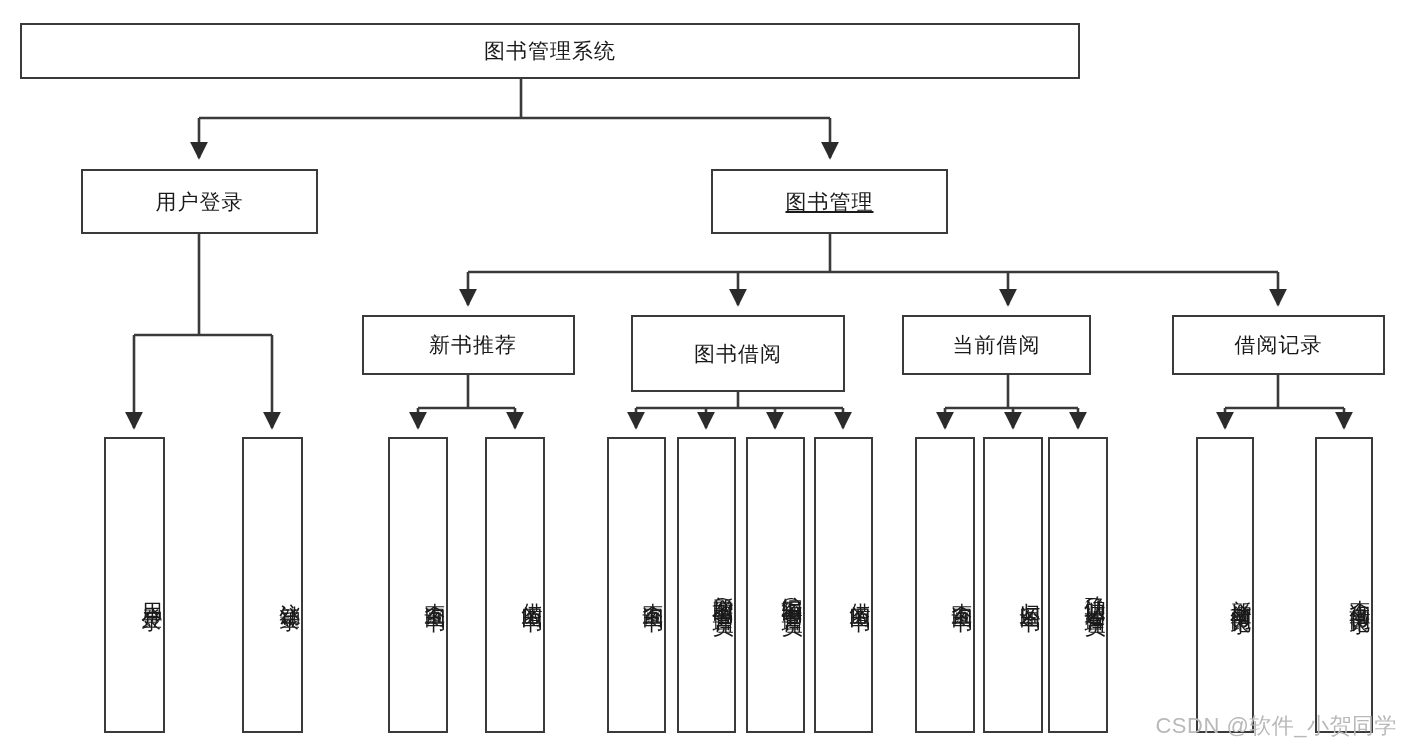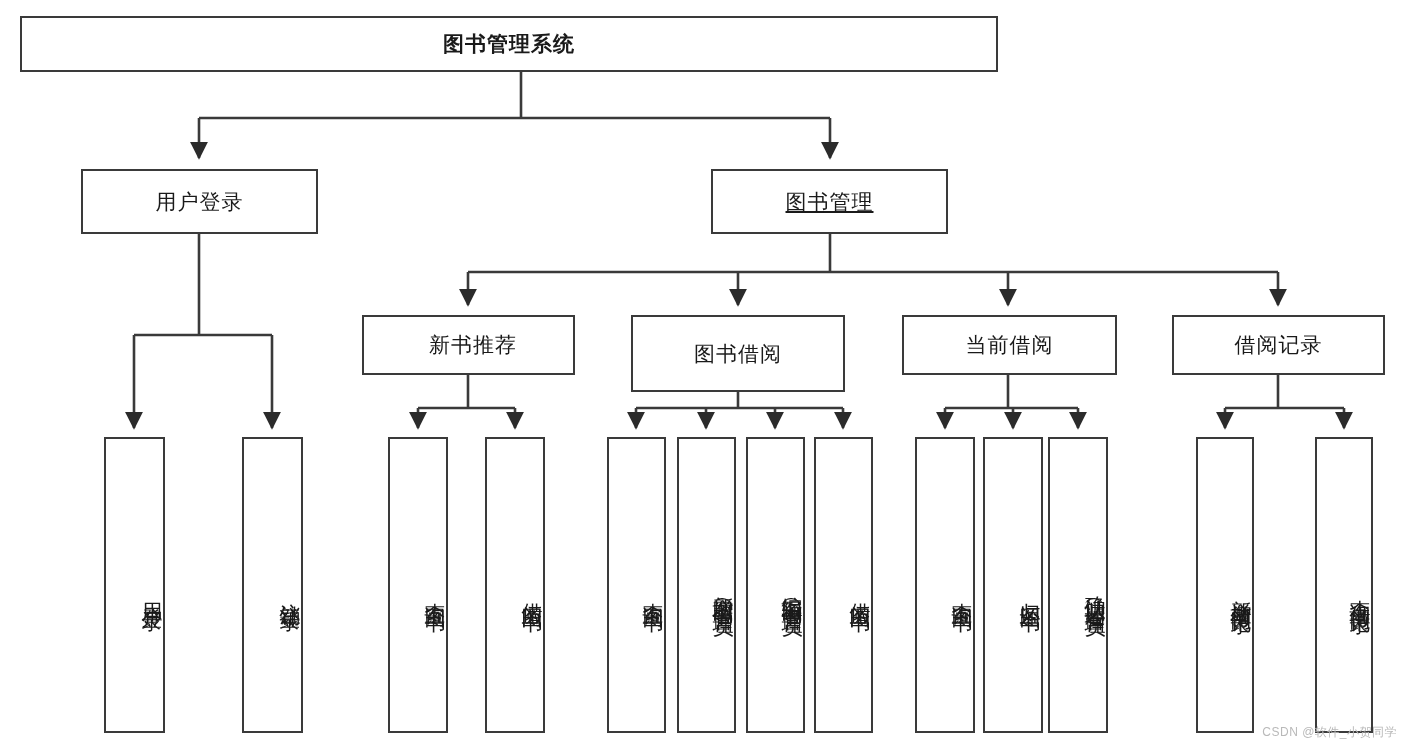--- a/index.html
+++ b/index.html
@@ -52,21 +52,21 @@
   }
   .node.v .vtext {
     writing-mode: vertical-rl;
     text-orientation: upright;
     white-space: nowrap;
   }
   #watermark {
     position: absolute;
     right: 8px;
     bottom: 6px;
-    font-size: 12px;
+    font-size: 22px;
     color: #b9b9b9;
     letter-spacing: 0.5px;
     z-index: 5;
     white-space: nowrap;
   }
 </style>
 </head>
 <body>
 
 <div id="canvas">
@@ -114,28 +114,28 @@
       <path d="M 1013 408 L 1013 428" marker-end="url(#arrow)"></path>
       <path d="M 1078 408 L 1078 428" marker-end="url(#arrow)"></path>
 
       <path d="M 1278 375 L 1278 408"></path>
       <path d="M 1225 408 L 1344 408"></path>
       <path d="M 1225 408 L 1225 428" marker-end="url(#arrow)"></path>
       <path d="M 1344 408 L 1344 428" marker-end="url(#arrow)"></path>
     </g>
   </svg>
 
-  <div class="node h" style="left: 20px; top: 16px; width: 978px; height: 56px; font-weight: bold;">图书管理系统</div>
+  <div class="node h" style="left: 20px; top: 23px; width: 1060px; height: 56px;">图书管理系统</div>
 
   <div class="node h" style="left: 81px; top: 169px; width: 237px; height: 65px;">用户登录</div>
   <div class="node h" style="left: 711px; top: 169px; width: 237px; height: 65px; text-decoration: underline;">图书管理</div>
 
   <div class="node h" style="left: 362px; top: 315px; width: 213px; height: 60px; padding-left: 9px;">新书推荐</div>
   <div class="node h" style="left: 631px; top: 315px; width: 214px; height: 77px;">图书借阅</div>
-  <div class="node h" style="left: 902px; top: 315px; width: 215px; height: 60px; text-align: right;">当前借阅</div>
+  <div class="node h" style="left: 902px; top: 315px; width: 189px; height: 60px; text-align: right;">当前借阅</div>
   <div class="node h" style="left: 1172px; top: 315px; width: 213px; height: 60px;">借阅记录</div>
 
   <div class="node v" style="left: 104px; top: 437px; width: 61px; height: 296px;">
       <span class="vtext">用户登录</span>
     </div>
   <div class="node v" style="left: 242px; top: 437px; width: 61px; height: 296px;">
       <span class="vtext">注销登录</span>
     </div>
   <div class="node v" style="left: 388px; top: 437px; width: 60px; height: 296px;">
       <span class="vtext">查询图书</span>

